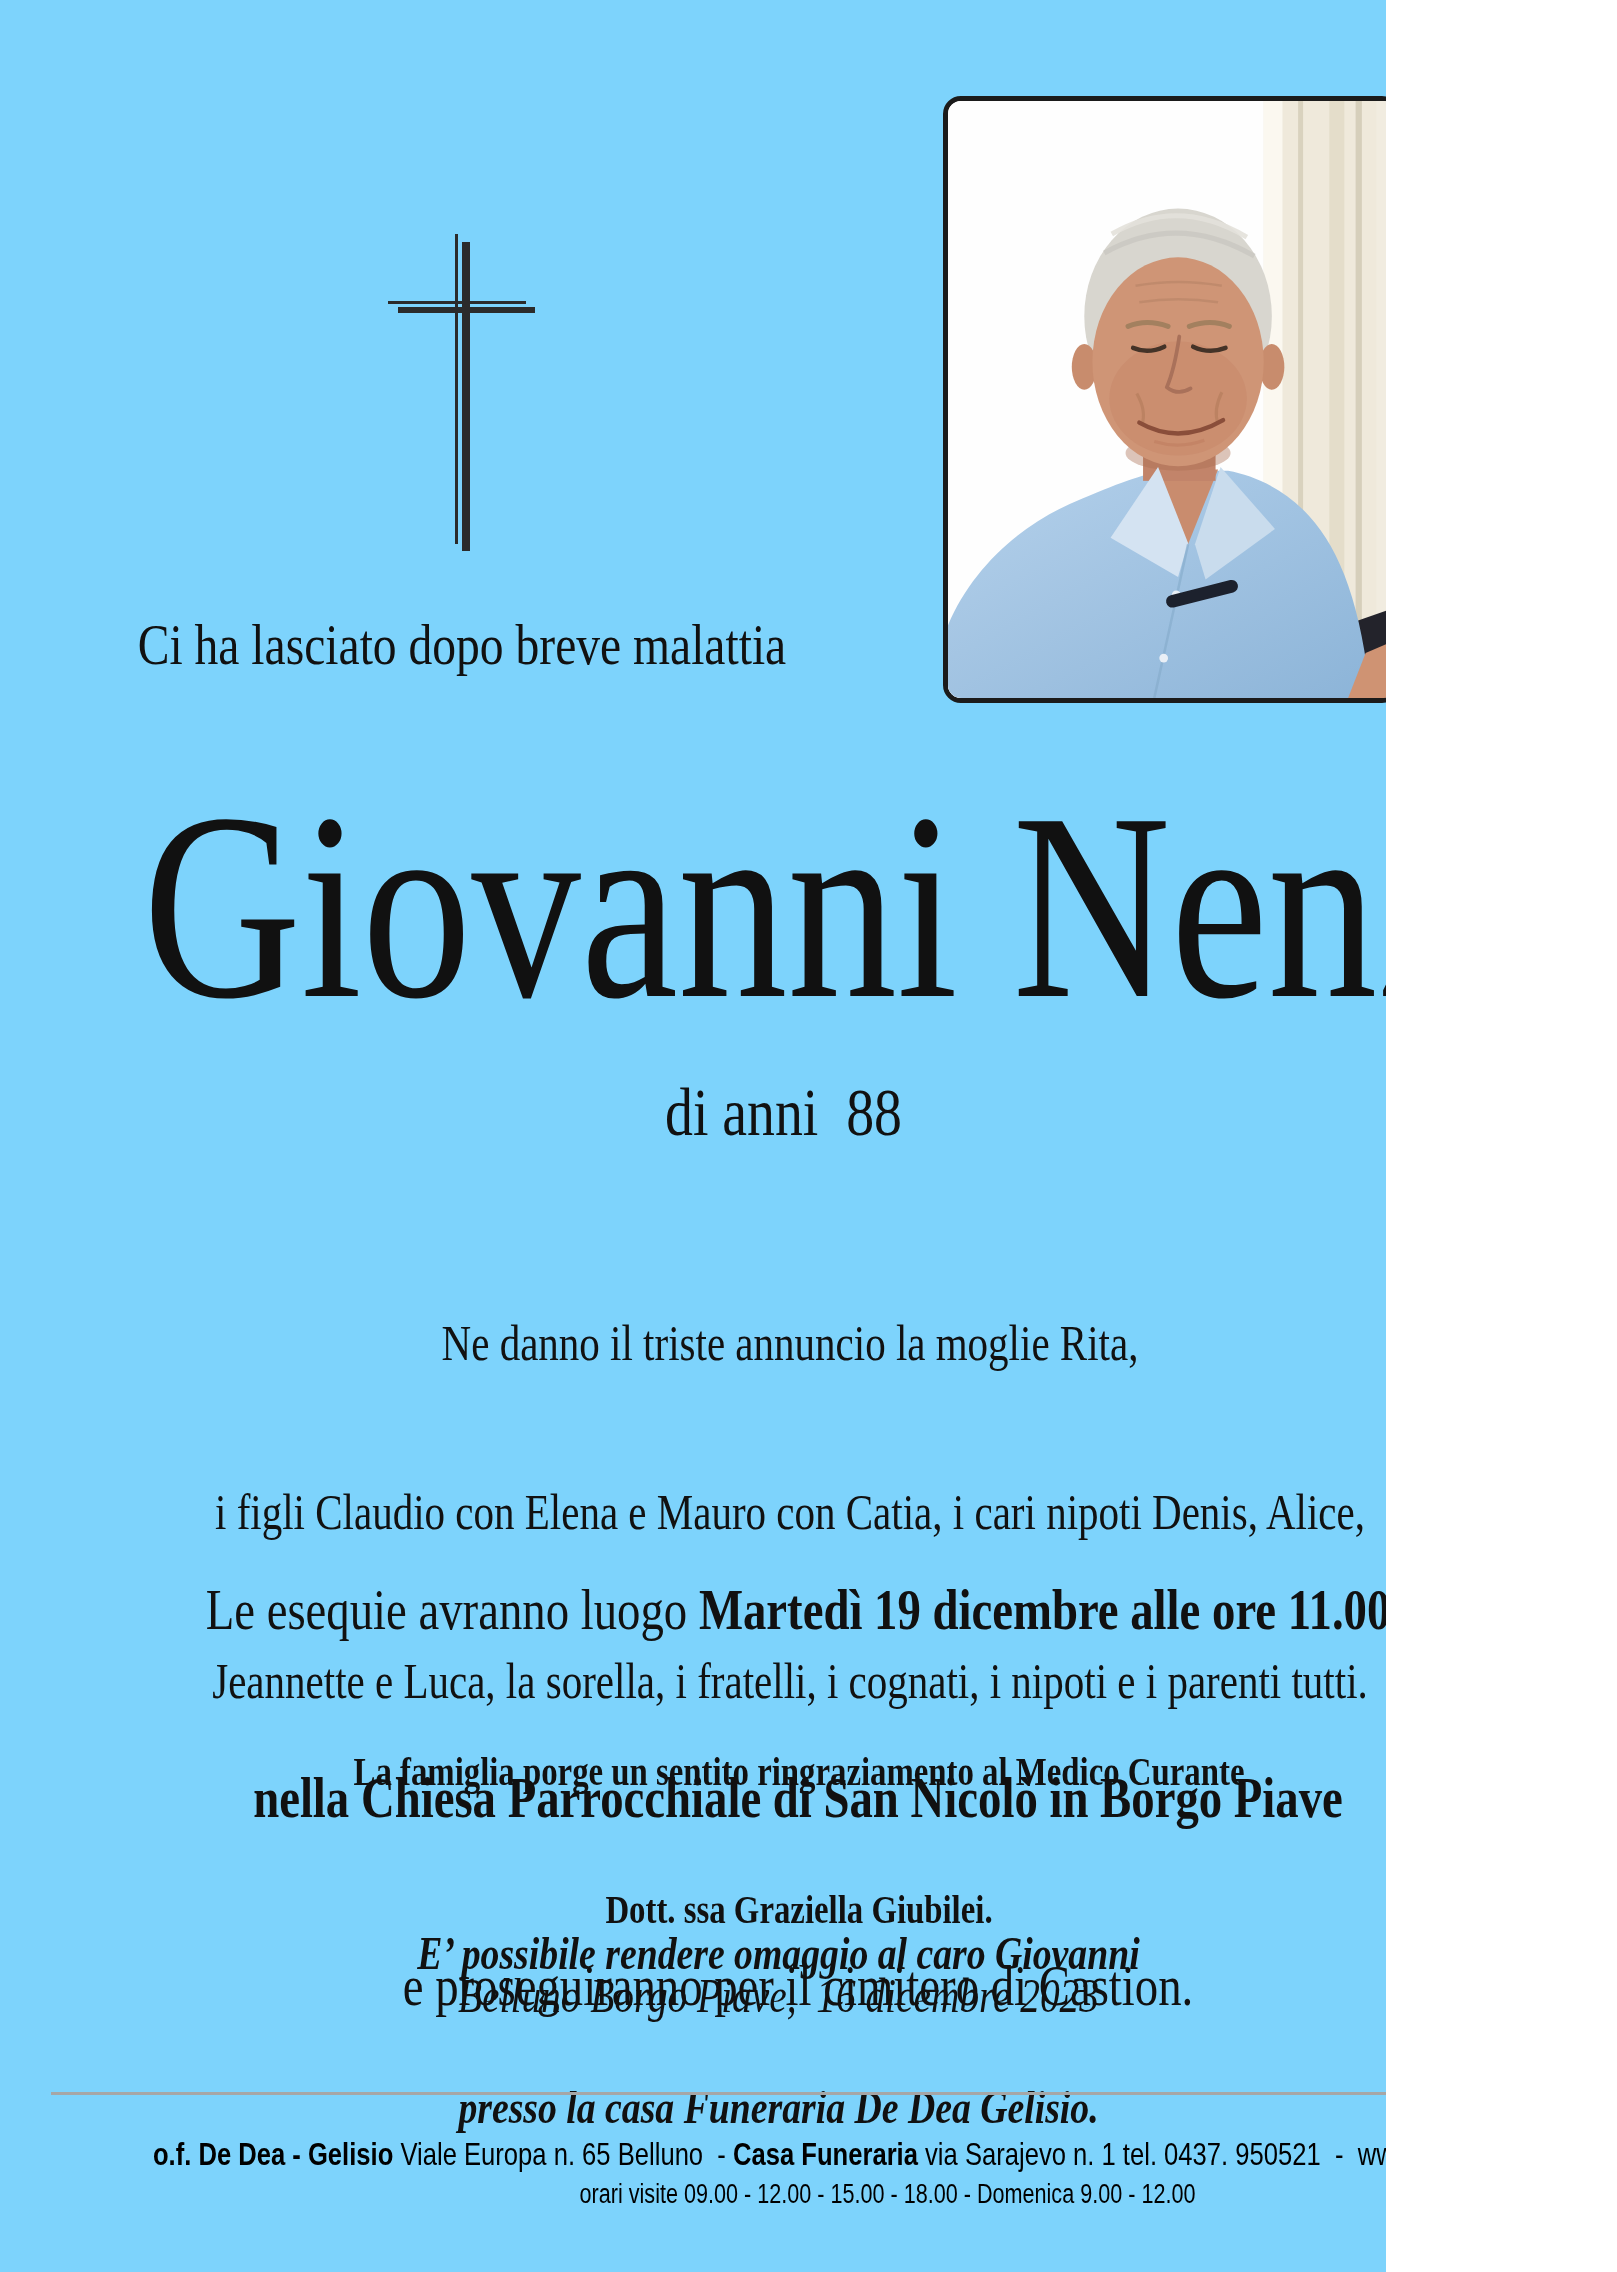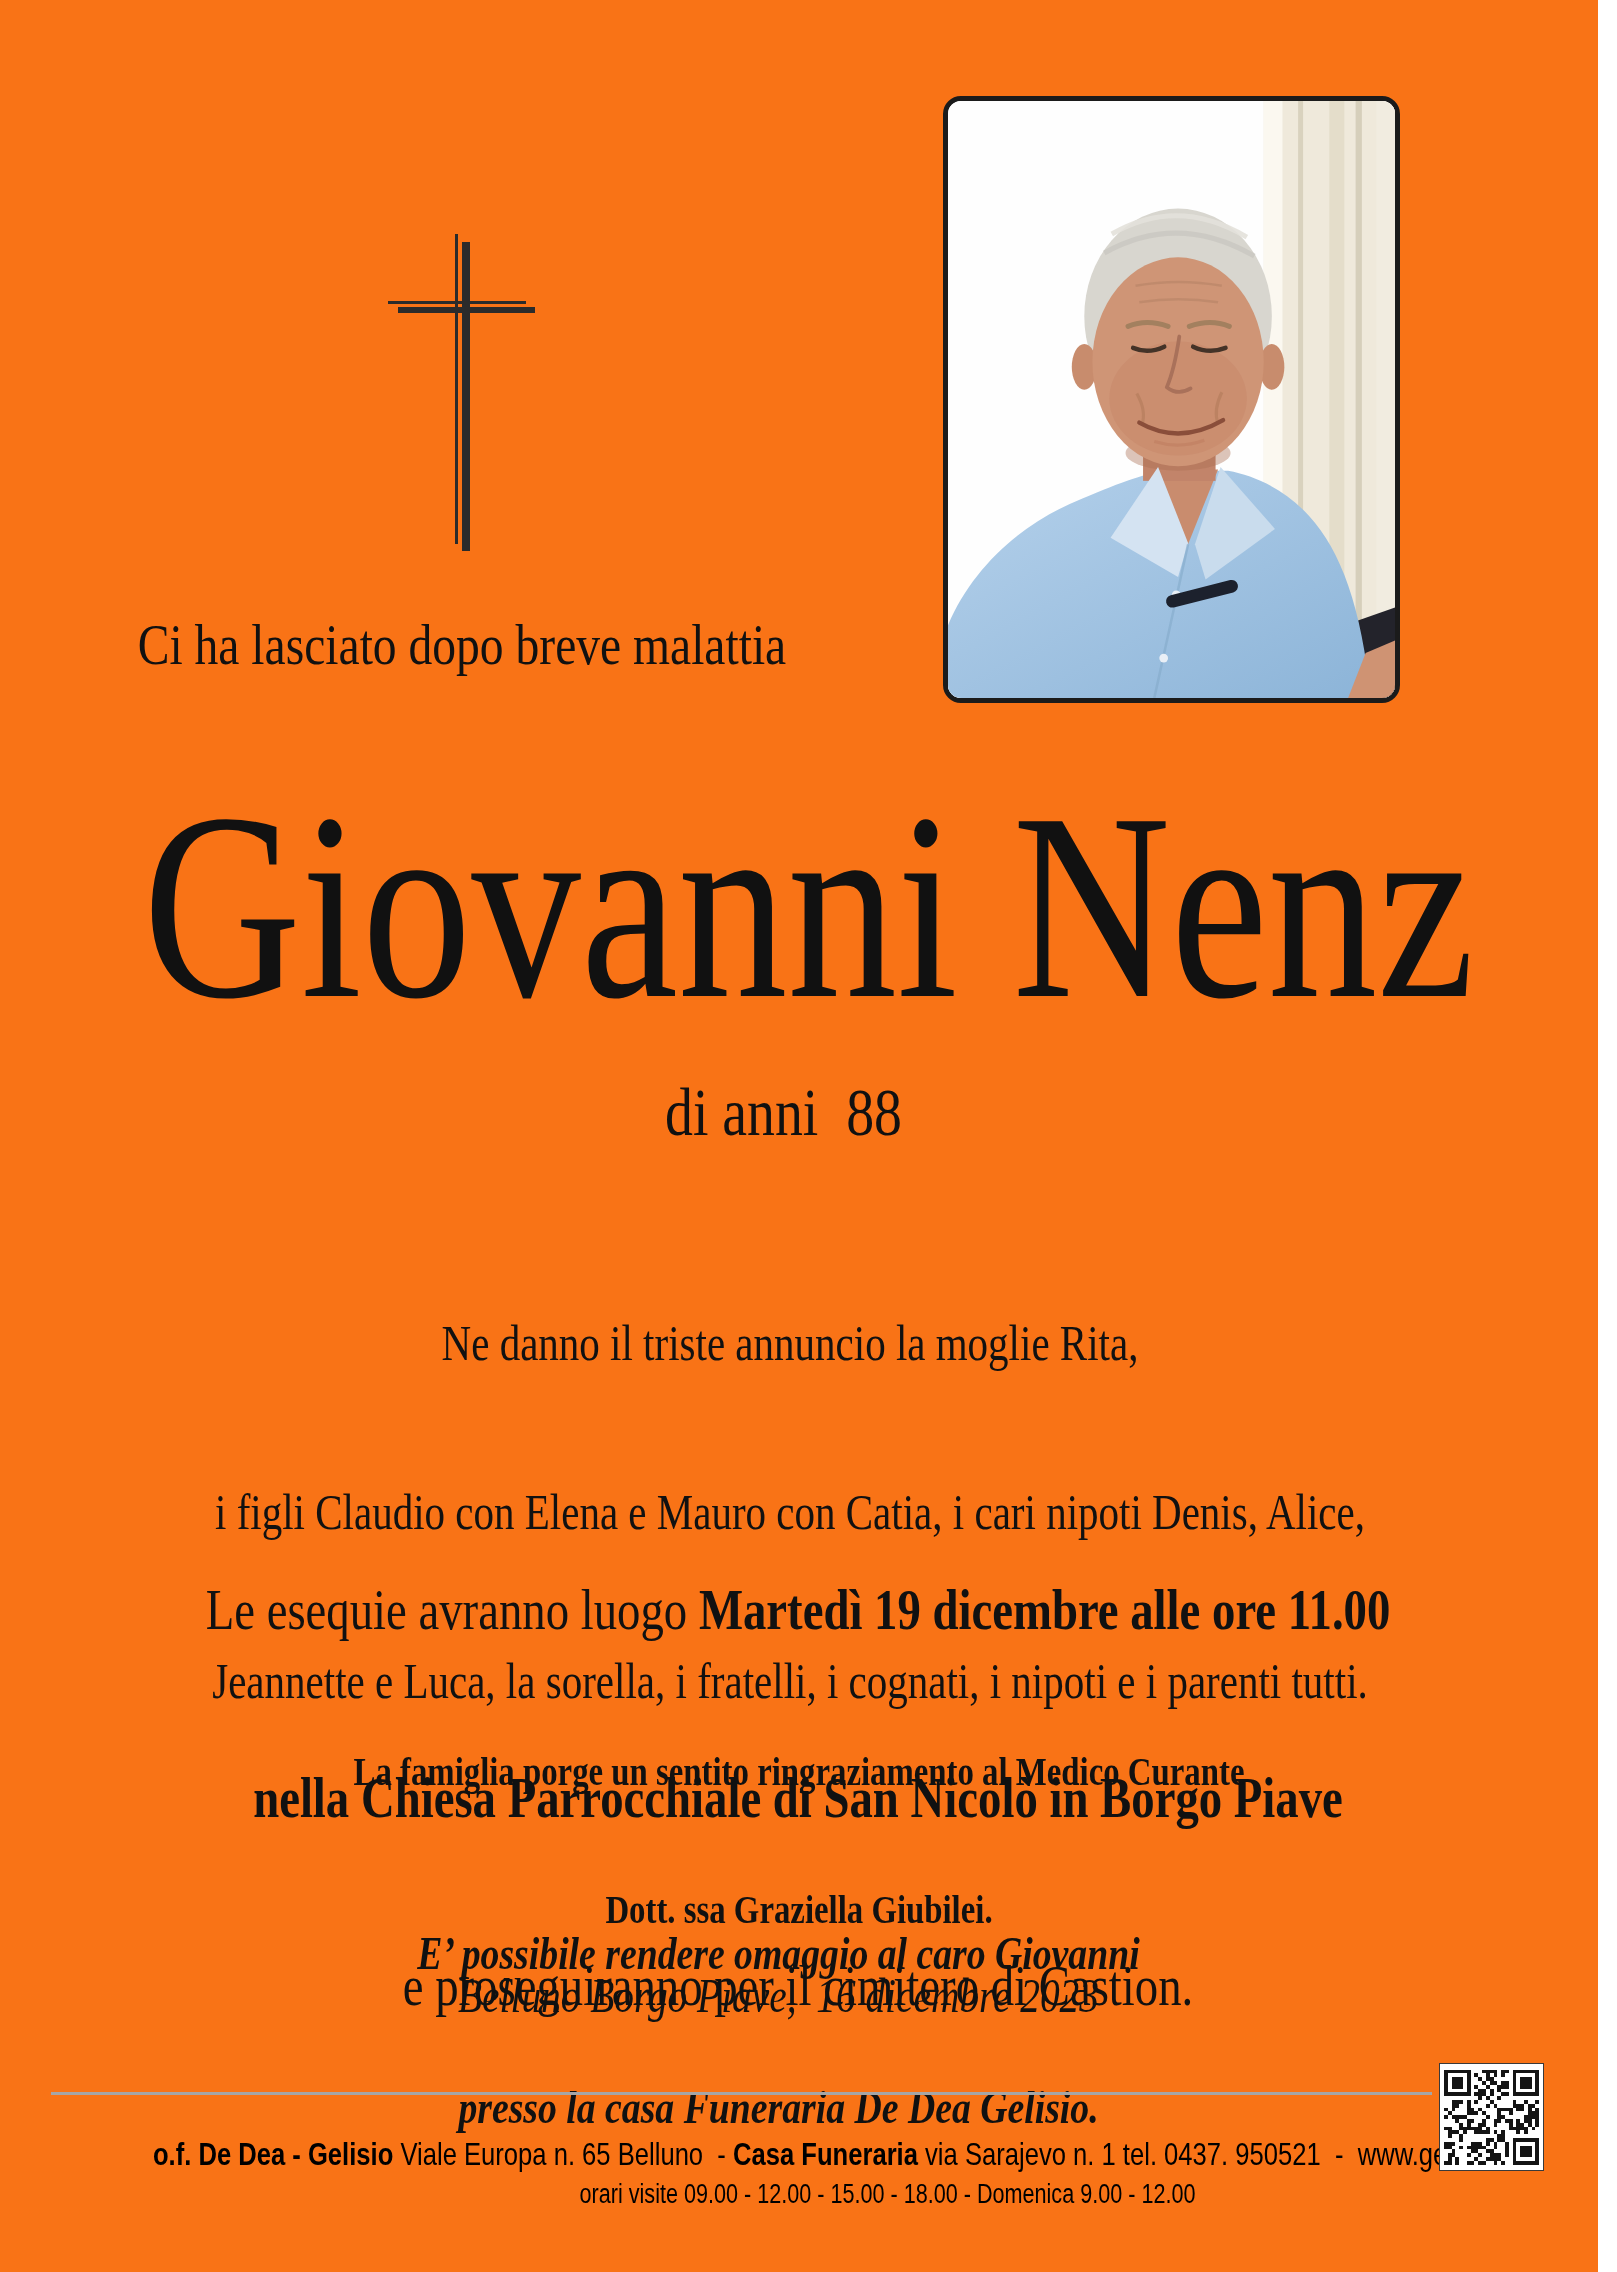--- a/index.html
+++ b/index.html
@@ -1,16 +1,16 @@
 <!DOCTYPE html>
 <html style="font-size:10.3px"><head>
 <meta charset="utf-8">
 <style>
   html,body{margin:0;padding:0;background:#ffffff;}
-  #canvas{position:relative;width:1598px;height:2273px;background:#f97316;overflow:hidden;
+  #canvas{position:relative;width:1386px;height:2273px;background:#7dd3fc;overflow:hidden;
           font-family:"Liberation Serif","DejaVu Serif",serif;color:#111;}
 
   
   .tline,.tblock{position:absolute;text-align:center;white-space:pre;transform:scaleX(0.82);}
   .sansline{position:absolute;text-align:center;white-space:pre;transform:scaleX(0.80);
             font-family:"Liberation Sans","DejaVu Sans",sans-serif;color:#000;}
 
   .intro   {left:0;width:924px;top:611px;font-size:58px;line-height:normal;}
   .title   {left:0;width:1588px;top:753px;font-size:267px;line-height:normal;}
   .age     {left:0;width:1567px;top:1073px;font-size:68px;line-height:normal;}

